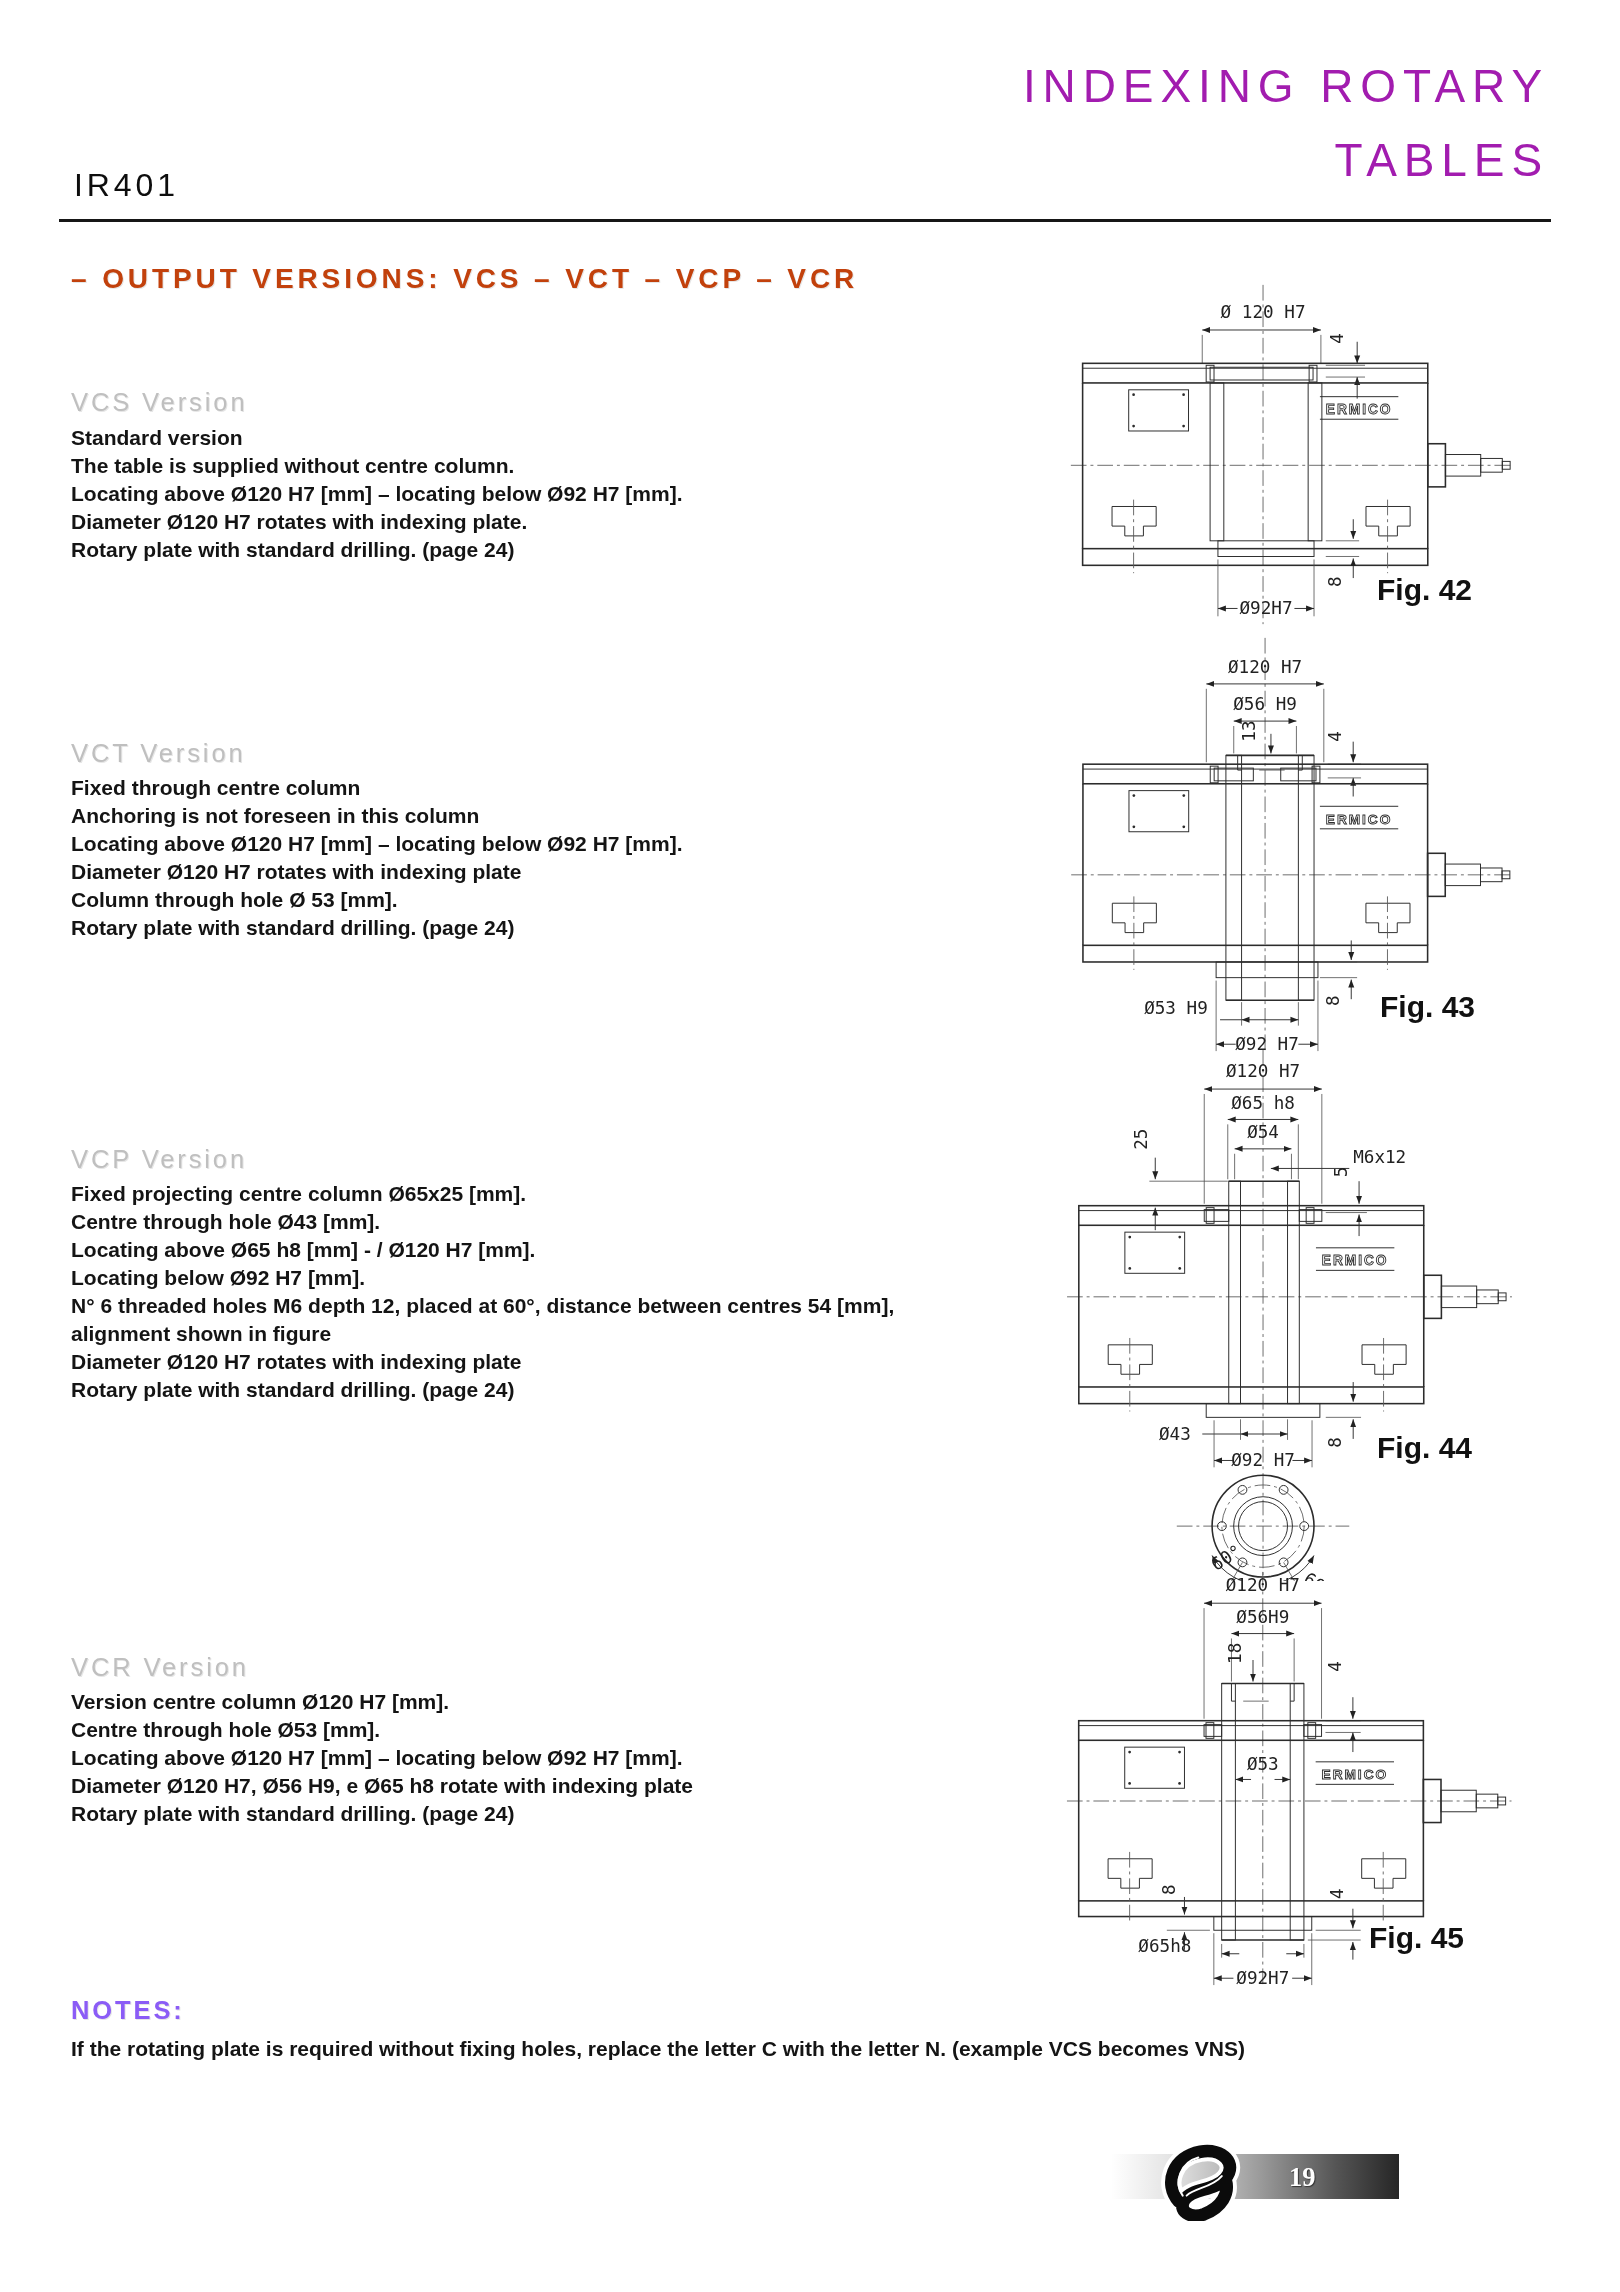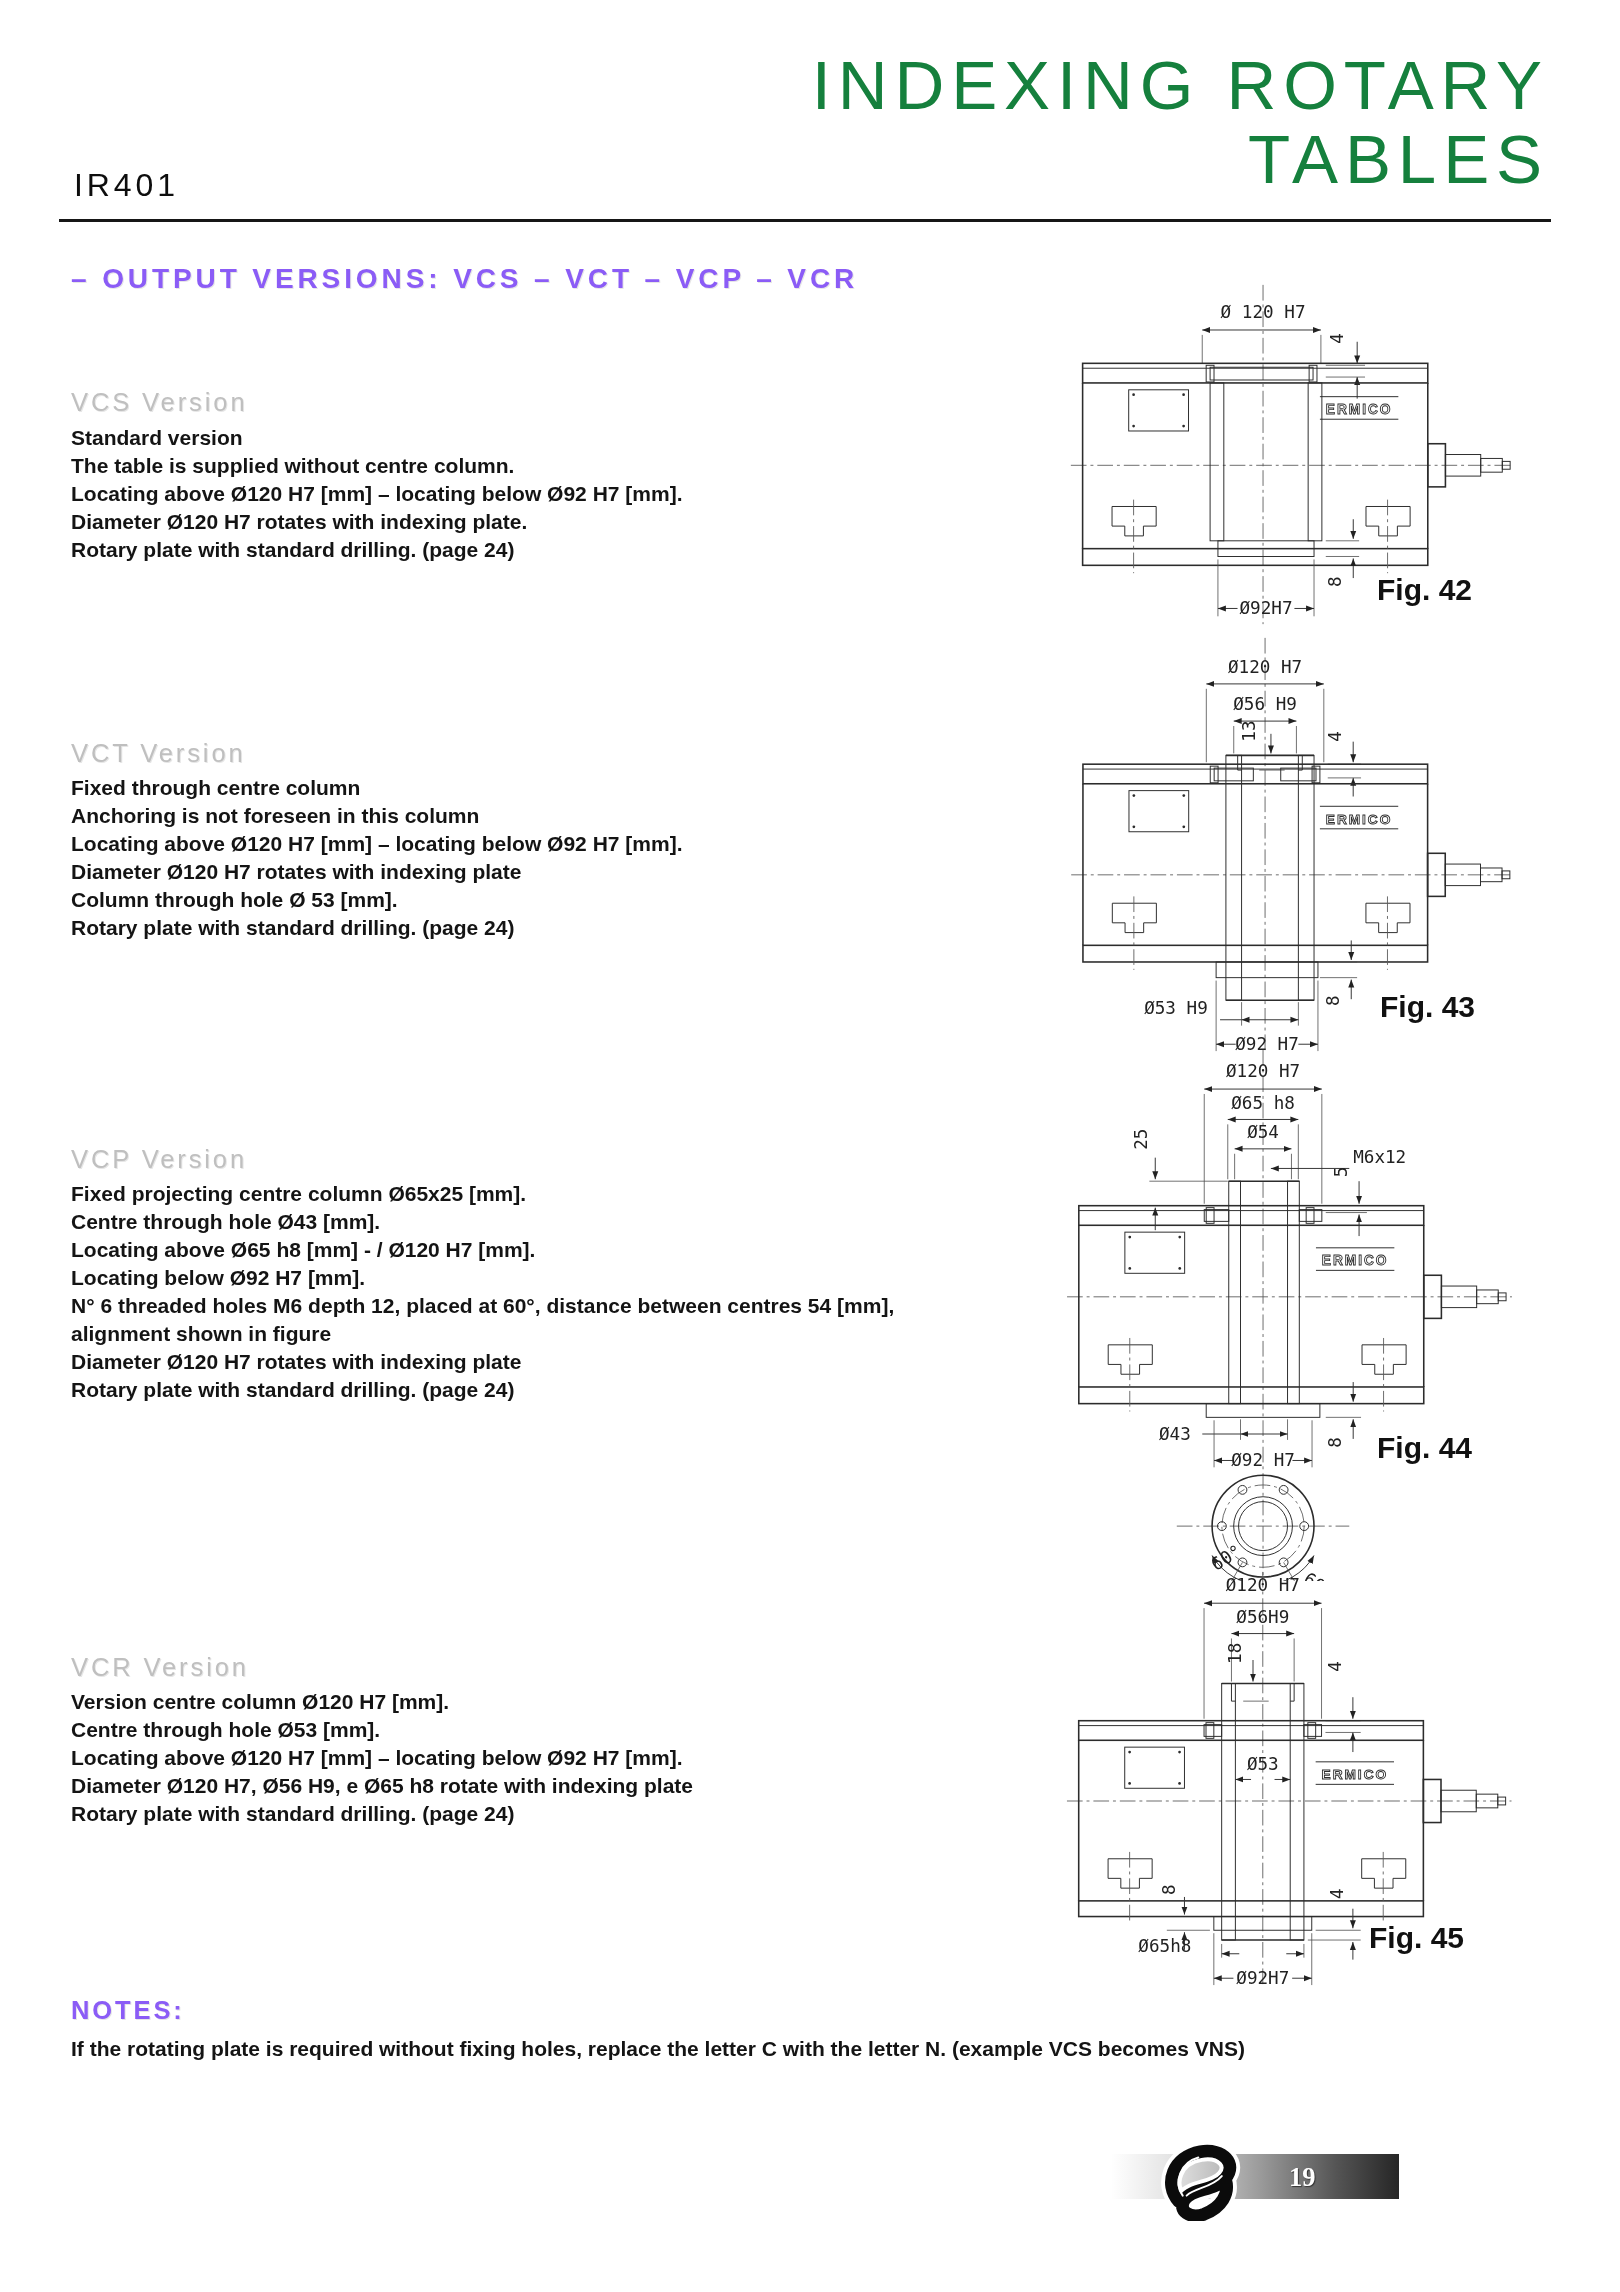--- a/index.html
+++ b/index.html
@@ -1,25 +1,25 @@
 <!DOCTYPE html>
 <html><head>
 <meta charset="utf-8">
 <style>
   html,body{margin:0;padding:0;background:#888;}
   #page{position:relative;width:1620px;height:2293px;background:#ffffff;margin:0 auto;
         font-family:"Liberation Sans",sans-serif;color:#151515;overflow:hidden;}
   
   .main-title{position:absolute;right:71px;top:49px;text-align:right;
-      font-size:69px;line-height:74px;letter-spacing:6.9px;color:#15803d;font-weight:normal;}
+      font-size:46px;line-height:74px;letter-spacing:6.9px;color:#a21caf;font-weight:normal;}
   .model{position:absolute;left:74px;top:167px;font-size:32px;letter-spacing:3.9px;color:#0d0d0d;}
   .head-rule{position:absolute;left:59px;top:219px;width:1492px;height:2.9px;background:#161616;}
   
   .output-heading{position:absolute;left:71px;top:263px;font-size:28px;font-weight:bold;
-      letter-spacing:3.9px;color:#8b5cf6;text-shadow:1px 1px 0 #e6e6e6;}
+      letter-spacing:3.9px;color:#c2410c;text-shadow:1px 1px 0 #e6e6e6;}
   .ver-heading{position:absolute;font-size:25.5px;font-weight:normal;letter-spacing:2.9px;
       color:#bfbfbf;text-shadow:1px 1px 0 #e6e6e6;}
   .notes-heading{position:absolute;left:71px;top:1996px;font-size:25.5px;font-weight:bold;
       letter-spacing:2.9px;color:#8b5cf6;text-shadow:1px 1px 0 #e6e6e6;}
   
   .ver-lines{position:absolute;left:71px;width:980px;margin-top:8px;}
   .bline{font-size:21px;font-weight:bold;line-height:28px;color:#141414;}
   .note-text{position:absolute;left:71px;top:2037px;width:1490px;font-size:21px;
       font-weight:bold;color:#141414;}
   

